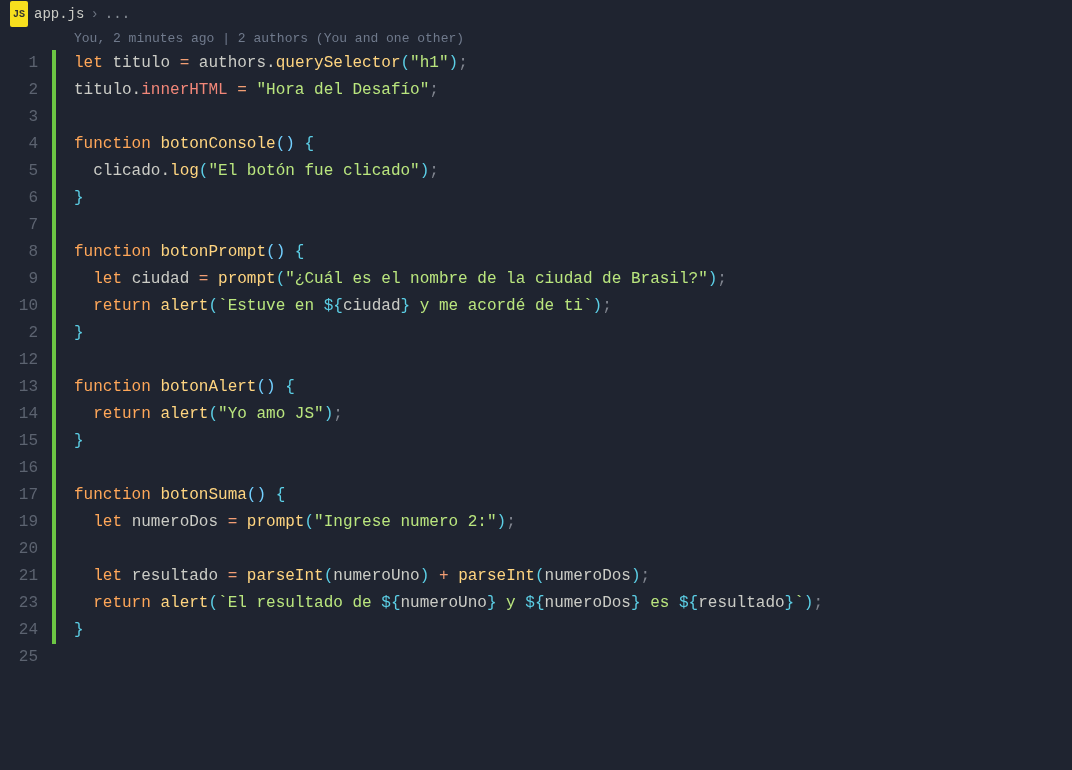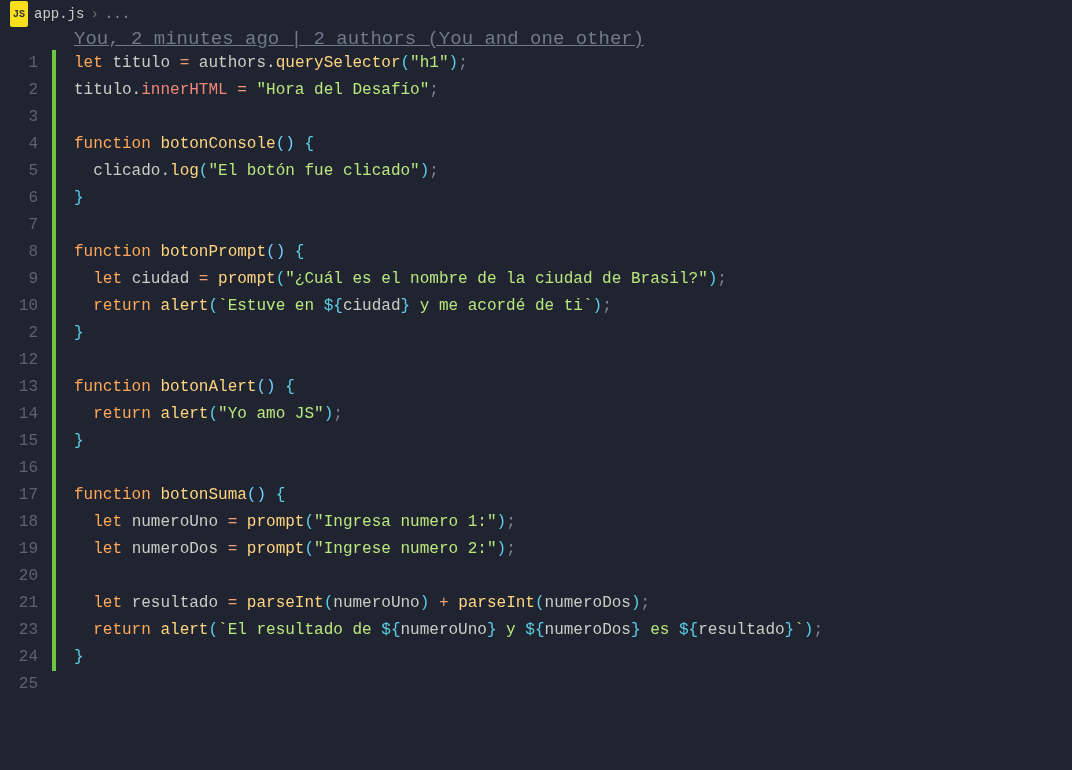--- a/index.html
+++ b/index.html
@@ -58,25 +58,24 @@
     padding-left: 18px;
     white-space: pre;
   }
   .line {
     display: flex;
     height: 27px;
     line-height: 27px;
   }
   .codelens {
     color: #707a8c;
-    font-size: 19px;
+    font-size: 13px;
     padding-left: 74px;
     height: 22px;
     line-height: 22px;
-    text-decoration: underline;
   }
   
   .kw { color: #ffa759; }      
   .fn { color: #ffd580; }      
   .var { color: #cbccc6; }     
   .prop { color: #f28779; }    
   .paren { color: #5ccfe6; }   
   .brace { color: #5ccfe6; }
   .str { color: #bae67e; }     
   .op { color: #f29e74; }      
@@ -195,25 +194,20 @@
       <div class="git-bar"></div>
       <div class="code-area"></div>
     </div>
 
     <div class="line">
       <div class="gutter">17</div>
       <div class="git-bar"></div>
       <div class="code-area"><span class="kw">function</span> <span class="fn">botonSuma</span><span class="blueparen">()</span> <span class="brace">{</span></div>
     </div>
 
-    <div class="line">
-      <div class="gutter">18</div>
-      <div class="git-bar"></div>
-      <div class="code-area">  <span class="kw">let</span> <span class="var">numeroUno</span><span class="op"> = </span><span class="fn">prompt</span><span class="paren">(</span><span class="str">"Ingresa numero 1:"</span><span class="paren">)</span><span class="semi">;</span></div>
-    </div>
 
     <div class="line">
       <div class="gutter">19</div>
       <div class="git-bar"></div>
       <div class="code-area">  <span class="kw">let</span> <span class="var">numeroDos</span><span class="op"> = </span><span class="fn">prompt</span><span class="paren">(</span><span class="str">"Ingrese numero 2:"</span><span class="paren">)</span><span class="semi">;</span></div>
     </div>
 
     <div class="line">
       <div class="gutter">20</div>
       <div class="git-bar"></div>

